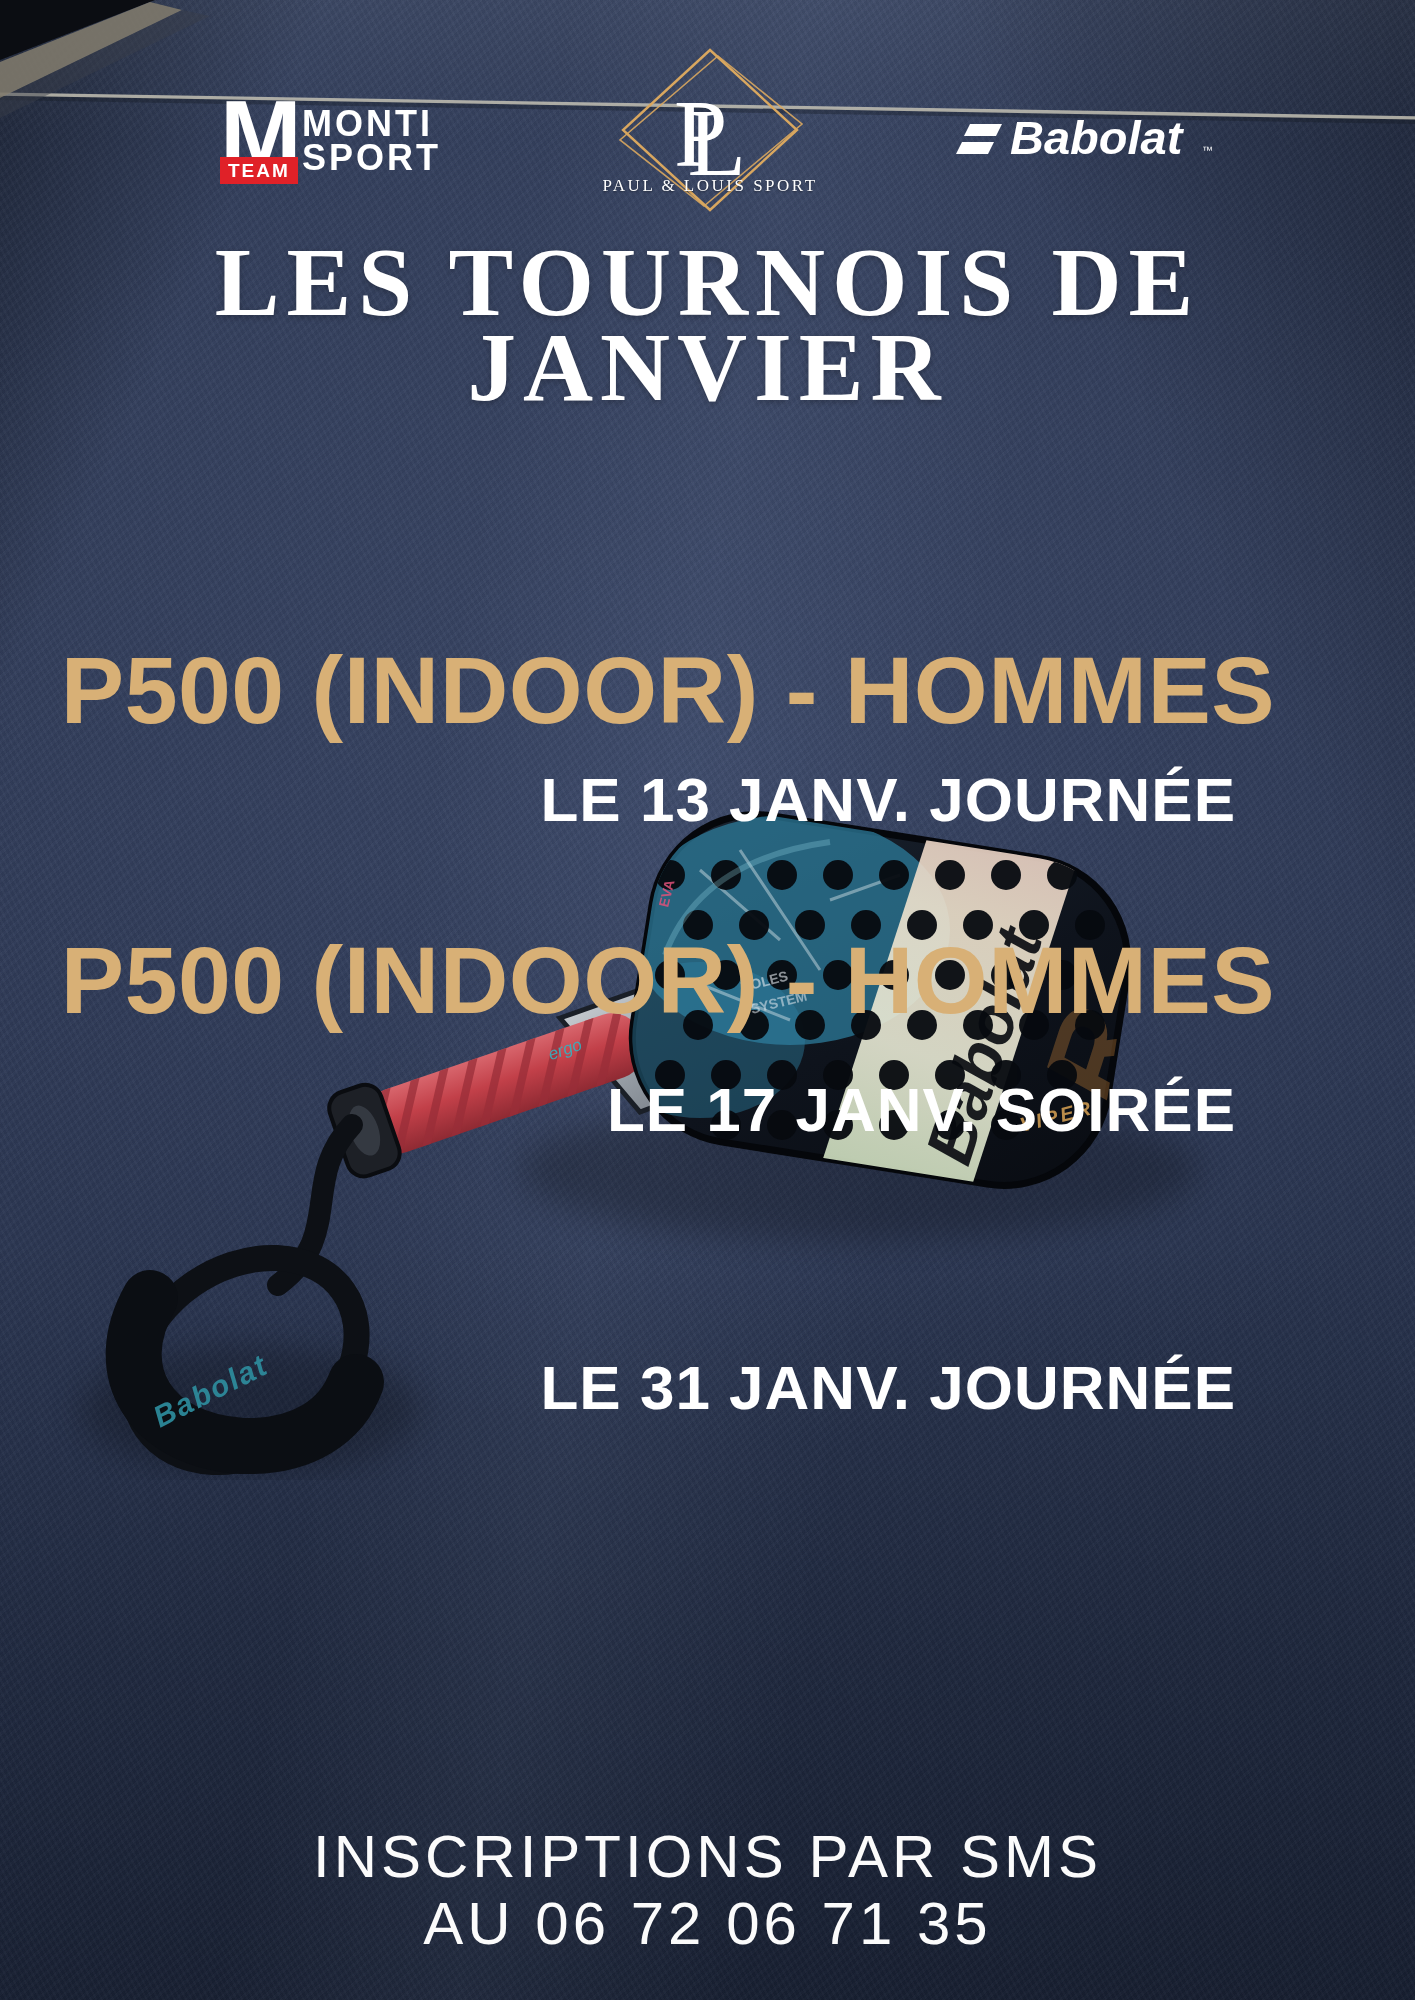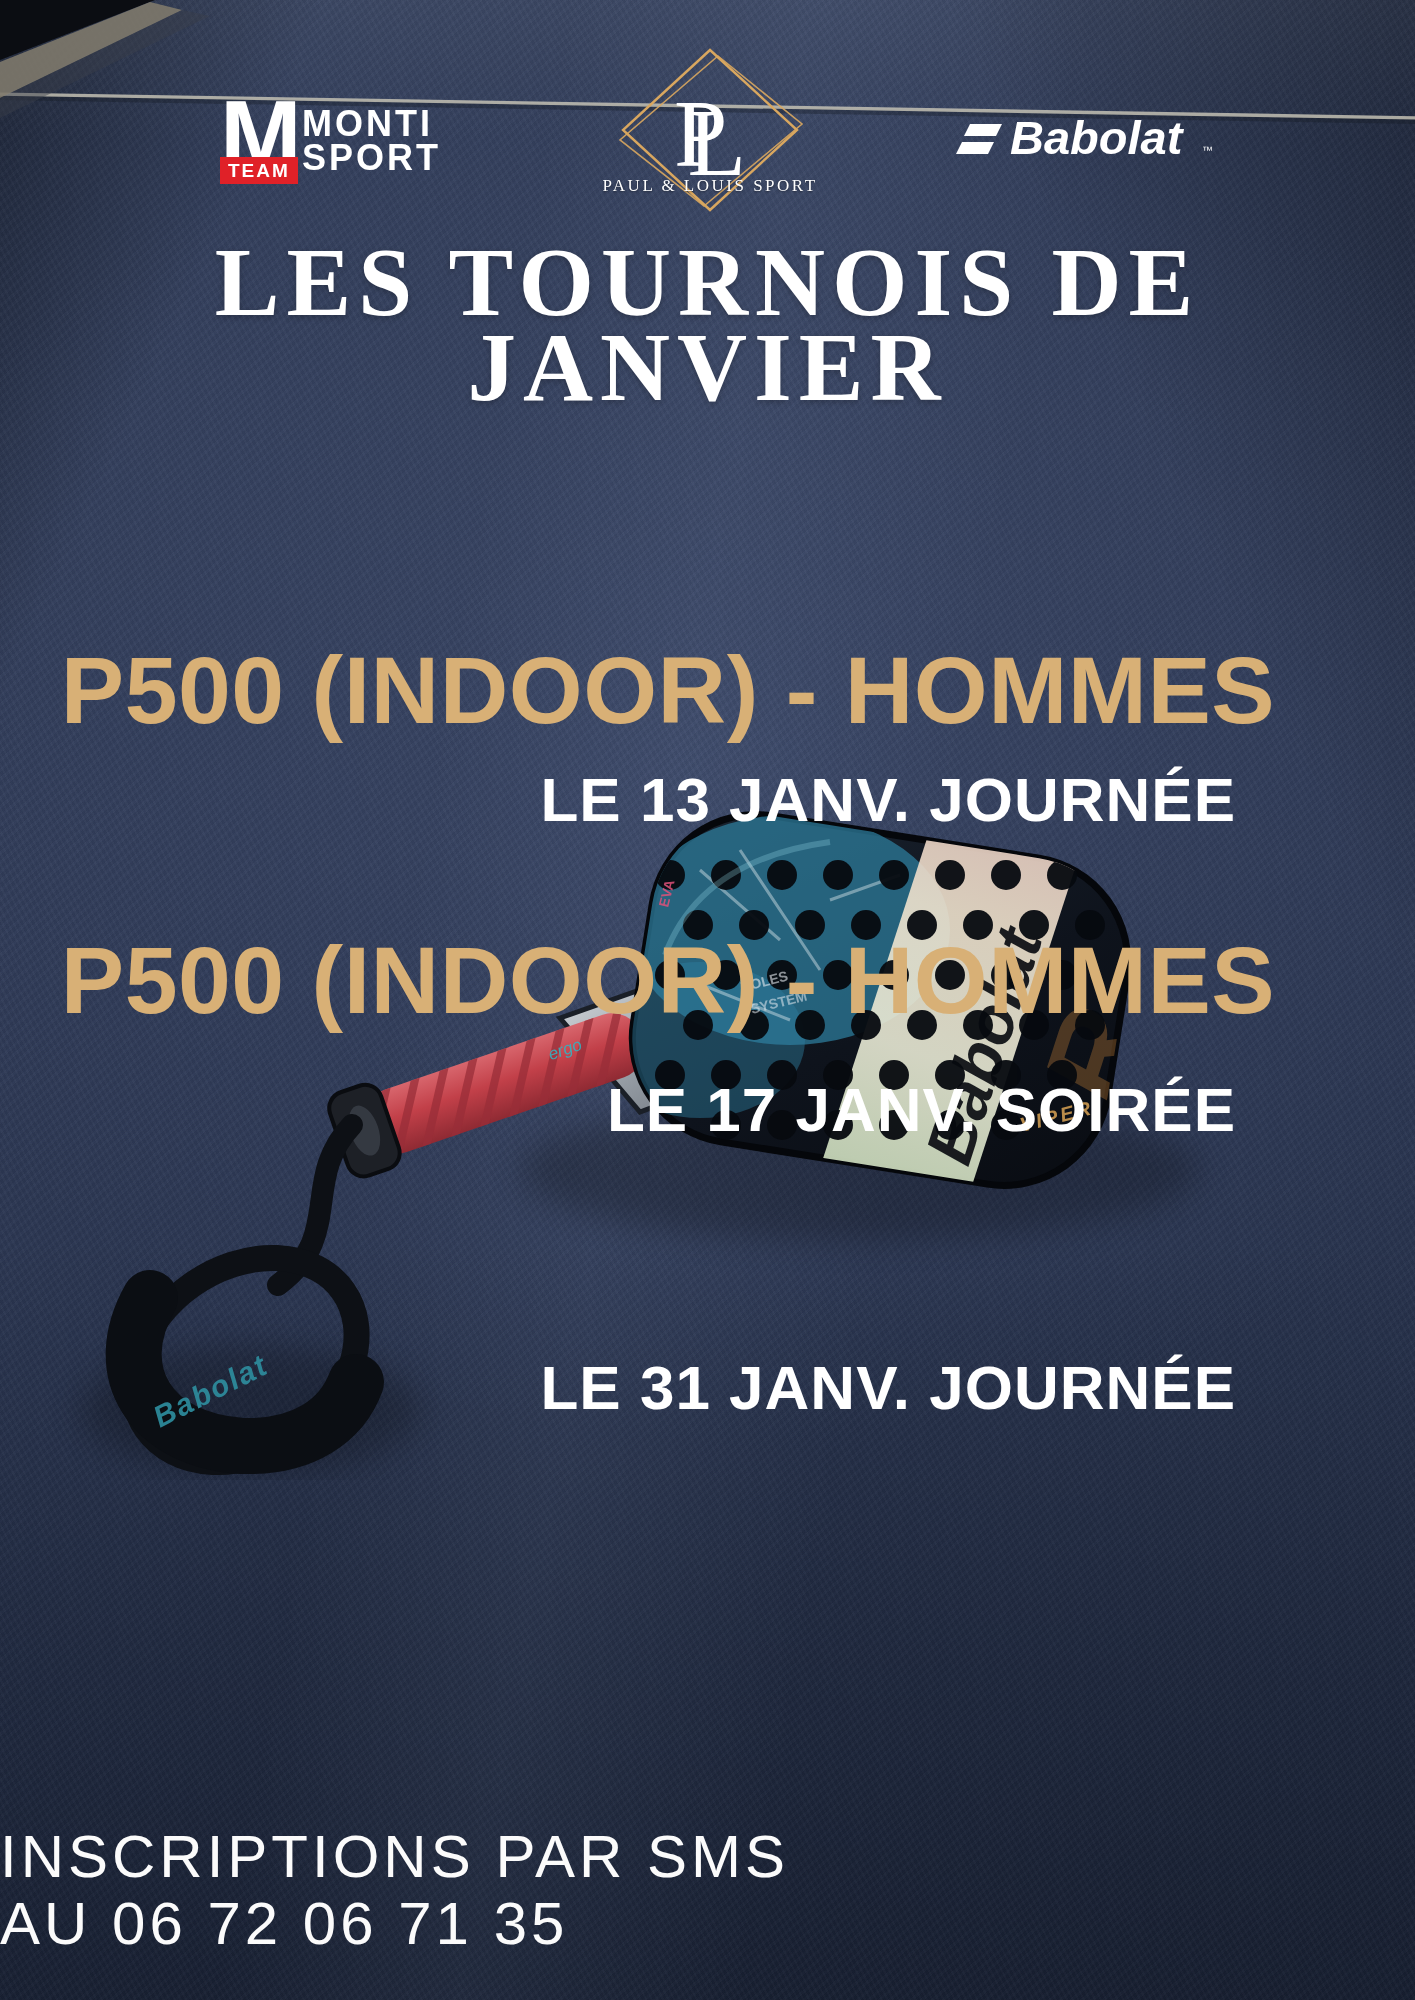--- a/index.html
+++ b/index.html
@@ -41,21 +41,21 @@
 
   
   .t-name{left:0;width:1336px;text-align:center;color:#d8b076;font-weight:bold;font-size:95px;line-height:1;letter-spacing:.5px;}
   .t-date{left:0;width:1236px;text-align:right;color:#ffffff;font-weight:bold;font-size:62px;line-height:1;letter-spacing:1px;}
   .t1n{top:643px}.t1d{top:769px}
   .t2n{top:933px}.t2d{top:1079px}
   .t3n{top:1211px}.t3d{top:1357px}
   .t4n{top:1531px}.t4d{top:1637px;letter-spacing:5px}
 
   
-  .footer-line{left:0;width:1415px;text-align:left;color:#fbfbfb;font-size:60px;font-weight:normal;letter-spacing:4px;line-height:1;}
+  .footer-line{left:0;width:1415px;text-align:center;color:#fbfbfb;font-size:60px;font-weight:normal;letter-spacing:4px;line-height:1;}
   .f1{top:1827px}.f2{top:1894px}
 </style>
 </head>
 <body>
 
 <div class="poster">
 
   <svg class="abs layer1" style="left:0;top:0" width="1415" height="200" viewBox="0 0 1415 200">
     <line x1="-5" y1="97" x2="1420" y2="121" stroke="rgba(20,25,35,.35)" stroke-width="6"></line>
     <line x1="-5" y1="94" x2="1420" y2="118" stroke="#c9c6b8" stroke-width="3.4" opacity=".82"></line>

